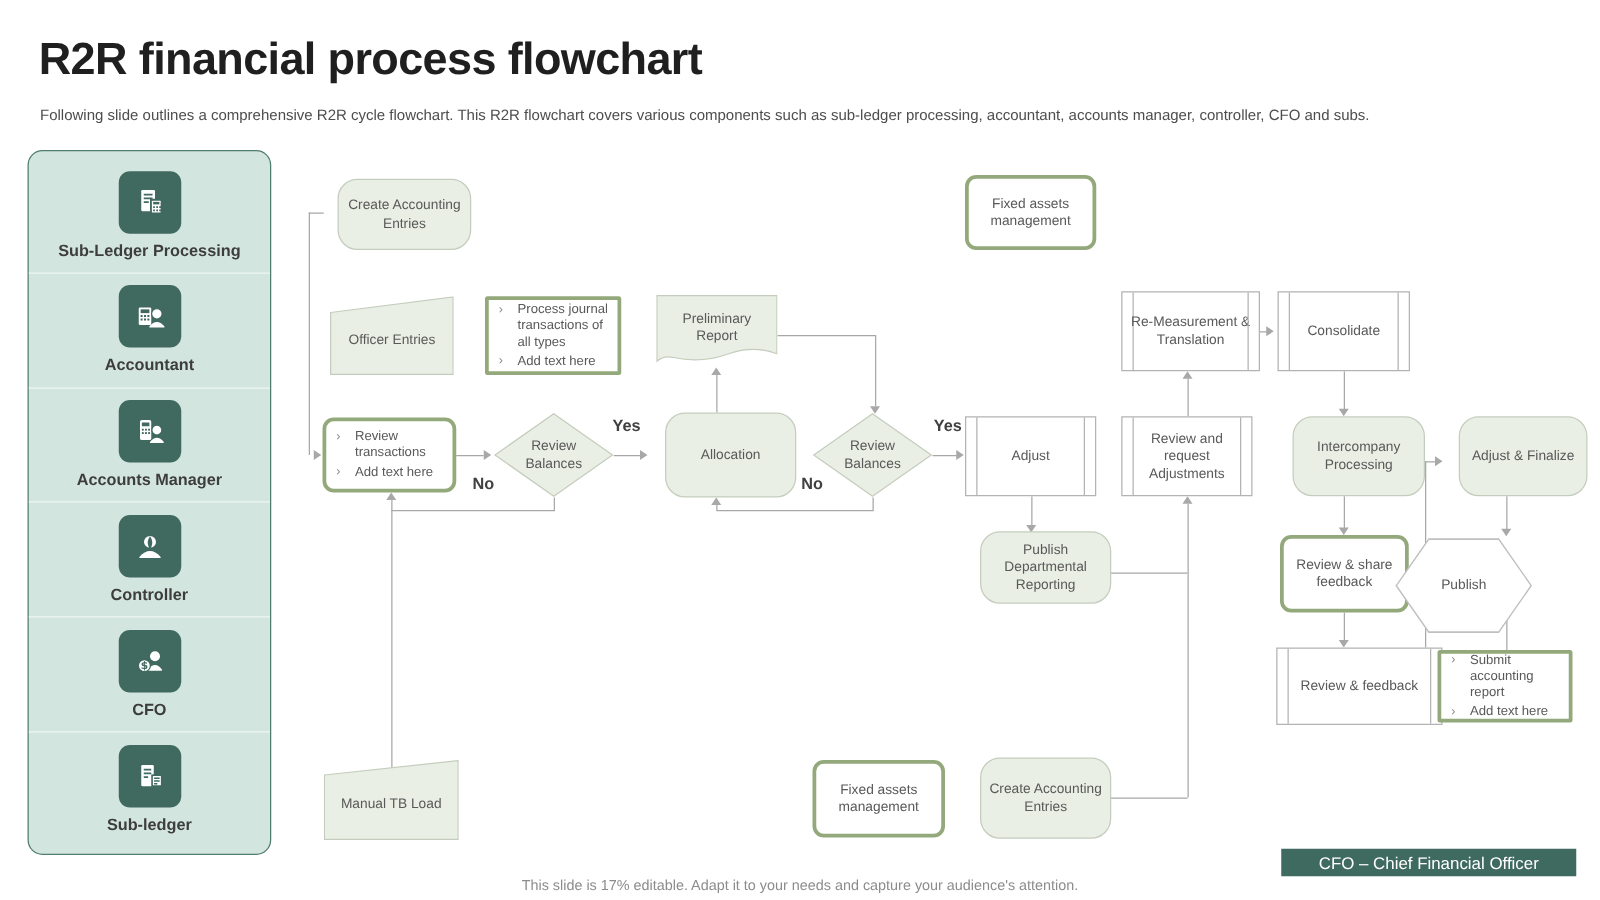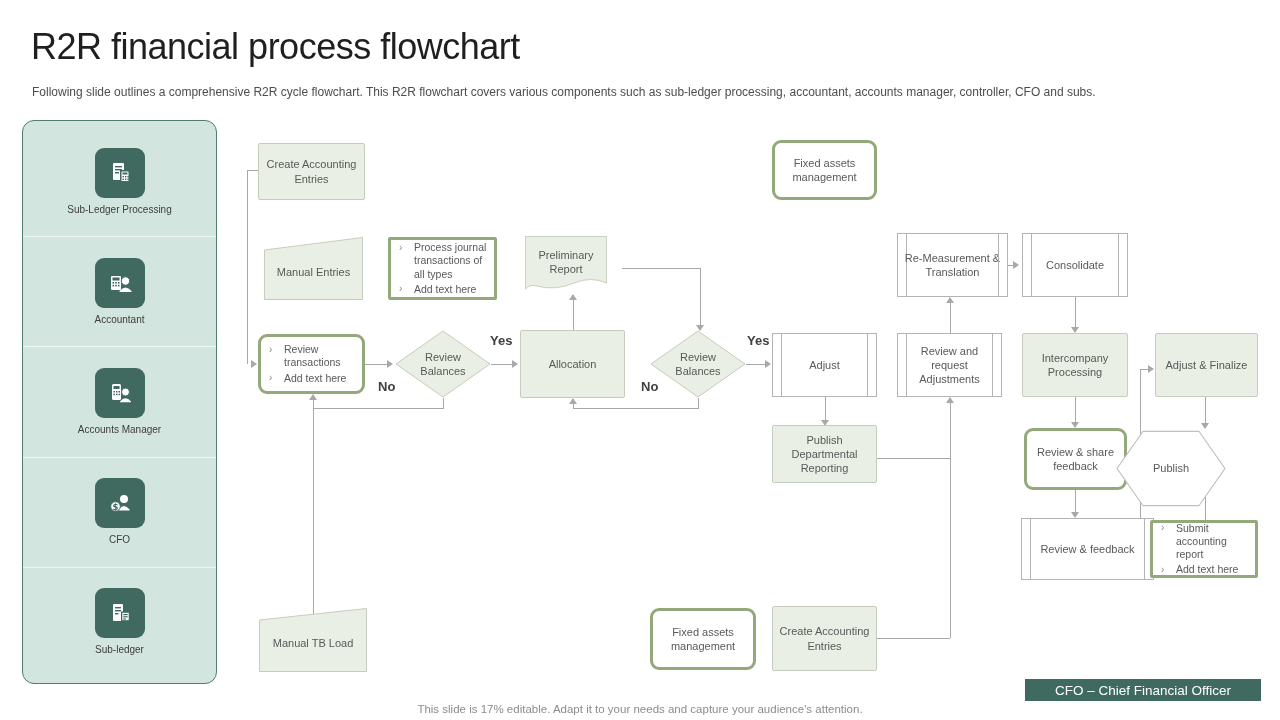--- a/index.html
+++ b/index.html
@@ -1,38 +1,38 @@
 <!DOCTYPE html>
 <html><head>
 <meta charset="utf-8">
 <style>
   html,body{margin:0;padding:0;}
   body{width:1280px;height:720px;position:relative;background:#ffffff;overflow:hidden;
        font-family:"Liberation Sans","DejaVu Sans",sans-serif;}
 
   
-  .page-title{position:absolute;left:31px;top:26px;font-size:36px;font-weight:400;
+  .page-title{position:absolute;left:31px;top:26px;font-size:36px;font-weight:700;
               color:#1f1f1f;letter-spacing:-0.5px;}
   .page-subtitle{position:absolute;left:32px;top:85px;width:1200px;font-size:12px;color:#4d4d4d;}
 
   
   .sidebar{position:absolute;left:22px;top:120px;width:195px;height:564px;background:#d3e5df;
            border:1.5px solid #4f7d6f;border-radius:12px;display:flex;flex-direction:column;
            box-sizing:border-box;padding:6px 0;}
   .side-item{flex:1;display:flex;flex-direction:column;align-items:center;justify-content:center;
              gap:6px;border-bottom:1px solid #eef6f2;}
   .side-item:last-child{border-bottom:none;}
   .icon-tile{width:50px;height:50px;background:#40695f;border-radius:9px;display:flex;
              align-items:center;justify-content:center;}
-  .side-label{font-size:10px;font-weight:400;color:#3d3d3d;text-align:center;line-height:1.2;}
+  .side-label{font-size:13px;font-weight:700;color:#3d3d3d;text-align:center;line-height:1.2;}
 
   
   .node{position:absolute;box-sizing:border-box;z-index:2;}
   .filled{background:#e9efe4;border:1px solid #c4cdbd;}
-  .rounded{border-radius:2px;}
+  .rounded{border-radius:16px;margin-left:12px;}
   .green-box{background:#ffffff;border:3px solid #94a97b;}
   .gb-rounded{border-radius:9px;}
   .gb-square{border-radius:2px;}
   .predef{background:#ffffff;border:1px solid #b3b3b3;}
   .predef::before,.predef::after{content:"";position:absolute;top:0;bottom:0;width:0;
                                  border-left:1px solid #b3b3b3;}
   .predef::before{left:8px;}
   .predef::after{right:8px;}
   .node-label{position:absolute;inset:0;display:flex;align-items:center;justify-content:center;
               text-align:center;font-size:11px;color:#595959;line-height:1.3;padding:2px 6px;}
@@ -113,20 +113,30 @@
           <rect x="10" y="12" width="1.5" height="1.5" fill="#40695f"></rect>
           <rect x="12.5" y="12" width="1.5" height="1.5" fill="#40695f"></rect>
           <rect x="7.5" y="14.7" width="1.5" height="1.5" fill="#40695f"></rect>
           <rect x="10" y="14.7" width="1.5" height="1.5" fill="#40695f"></rect>
           <rect x="12.5" y="14.7" width="1.5" height="1.5" fill="#40695f"></rect>
           <circle cx="19.5" cy="13" r="4" fill="#fff" stroke="#40695f" stroke-width="1"></circle>
           <path d="M14 22.5 q5.5 -6.5 11 0 v0.8 h-11 z" fill="#fff"></path>
         </svg>
     </div>
     <div class="side-label">Accounts Manager</div>
+  </div>
+  <div class="side-item">
+    <div class="icon-tile">
+      <svg width="28" height="28" viewBox="0 0 28 28">
+          <circle cx="14" cy="10.5" r="4.8" fill="#fff"></circle>
+          <path d="M14 6 q-3 4 -1 9 l1 1 l1 -1 q2 -5 -1 -9 z" fill="#40695f"></path>
+          <path d="M5.5 22.5 q8.5 -9.5 17 0 v0.8 h-17 z" fill="#fff"></path>
+        </svg>
+    </div>
+    <div class="side-label">Controller</div>
   </div>
   <div class="side-item">
     <div class="icon-tile">
       <svg width="28" height="28" viewBox="0 0 28 28">
           <circle cx="18" cy="10" r="4" fill="#fff"></circle>
           <path d="M12.5 20.5 q5.5 -7 11 0 v1 h-11 z" fill="#fff"></path>
           <circle cx="9.5" cy="17.5" r="4.8" fill="#fff" stroke="#40695f" stroke-width="1"></circle>
           <text x="9.5" y="20.6" font-size="8.5" font-weight="bold" fill="#40695f" text-anchor="middle" font-family="DejaVu Sans, sans-serif">$</text>
         </svg>
     </div>
@@ -206,35 +216,35 @@
 </div>
 
 <div class="node green-box gb-rounded narrow" style="left:772px;top:140px;width:105px;height:60px">
   <div class="node-label">Fixed assets management</div>
 </div>
 
 <div class="node" style="left:264px;top:237px;width:99px;height:63px">
   <svg class="shape-svg" viewBox="0 0 99 63" preserveAspectRatio="none">
       <polygon points="0.5,13 98.5,0.5 98.5,62.5 0.5,62.5" fill="#e9efe4" stroke="#c4cdbd" stroke-width="1"></polygon>
     </svg>
-  <div class="node-label" style="padding-top:10px">Manual Entries</div>
+  <div class="node-label" style="padding-top:10px">Officer Entries</div>
 </div>
 
 <div class="node green-box gb-square bullets-box" style="left:388px;top:237px;width:109px;height:63px">
   <div class="bullet-row">
       <span class="bullet-marker">›</span>
       <span>Process journal transactions of all types</span>
     </div>
   <div class="bullet-row">
       <span class="bullet-marker">›</span>
       <span>Add text here</span>
     </div>
 </div>
 
-<div class="node" style="left:525px;top:236px;width:82px;height:60px">
+<div class="node" style="left:525px;top:236px;width:97px;height:60px">
   <svg class="shape-svg" viewBox="0 0 97 60" preserveAspectRatio="none">
       <path d="M0.5,0.5 H96.5 V47 Q78,40 58,47 Q36,55 14,50 Q6,48 0.5,53 Z" fill="#e9efe4" stroke="#c4cdbd" stroke-width="1"></path>
     </svg>
   <div class="node-label" style="padding-bottom:10px">Preliminary Report</div>
 </div>
 
 <div class="node predef" style="left:897px;top:233px;width:111px;height:64px">
   <div class="node-label">Re-Measurement &amp; Translation</div>
 </div>
 

